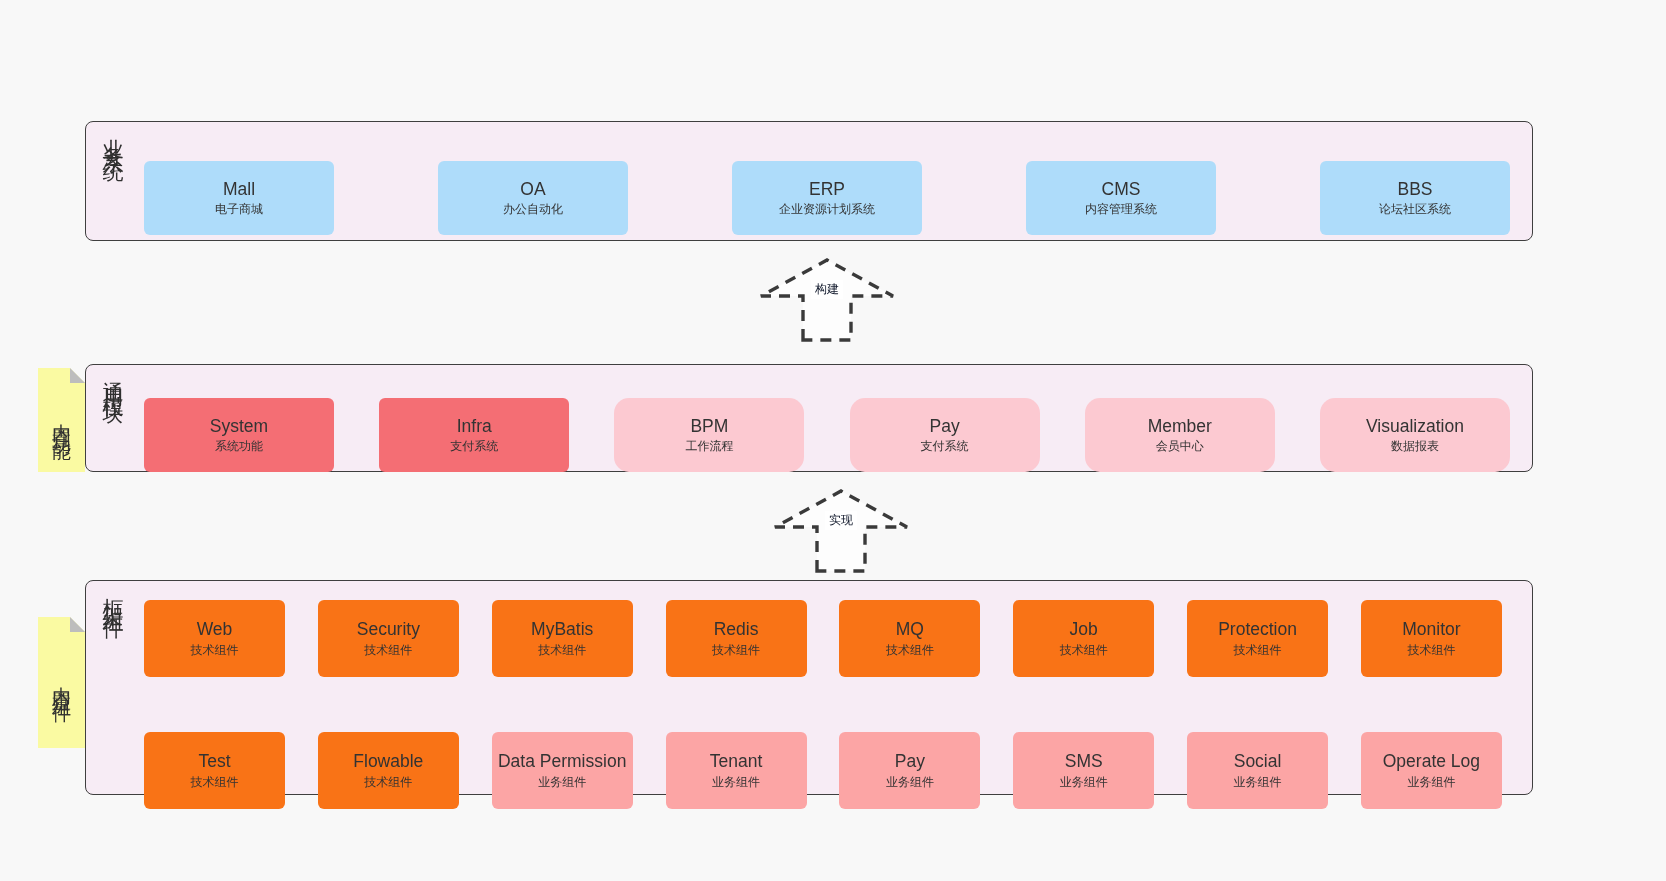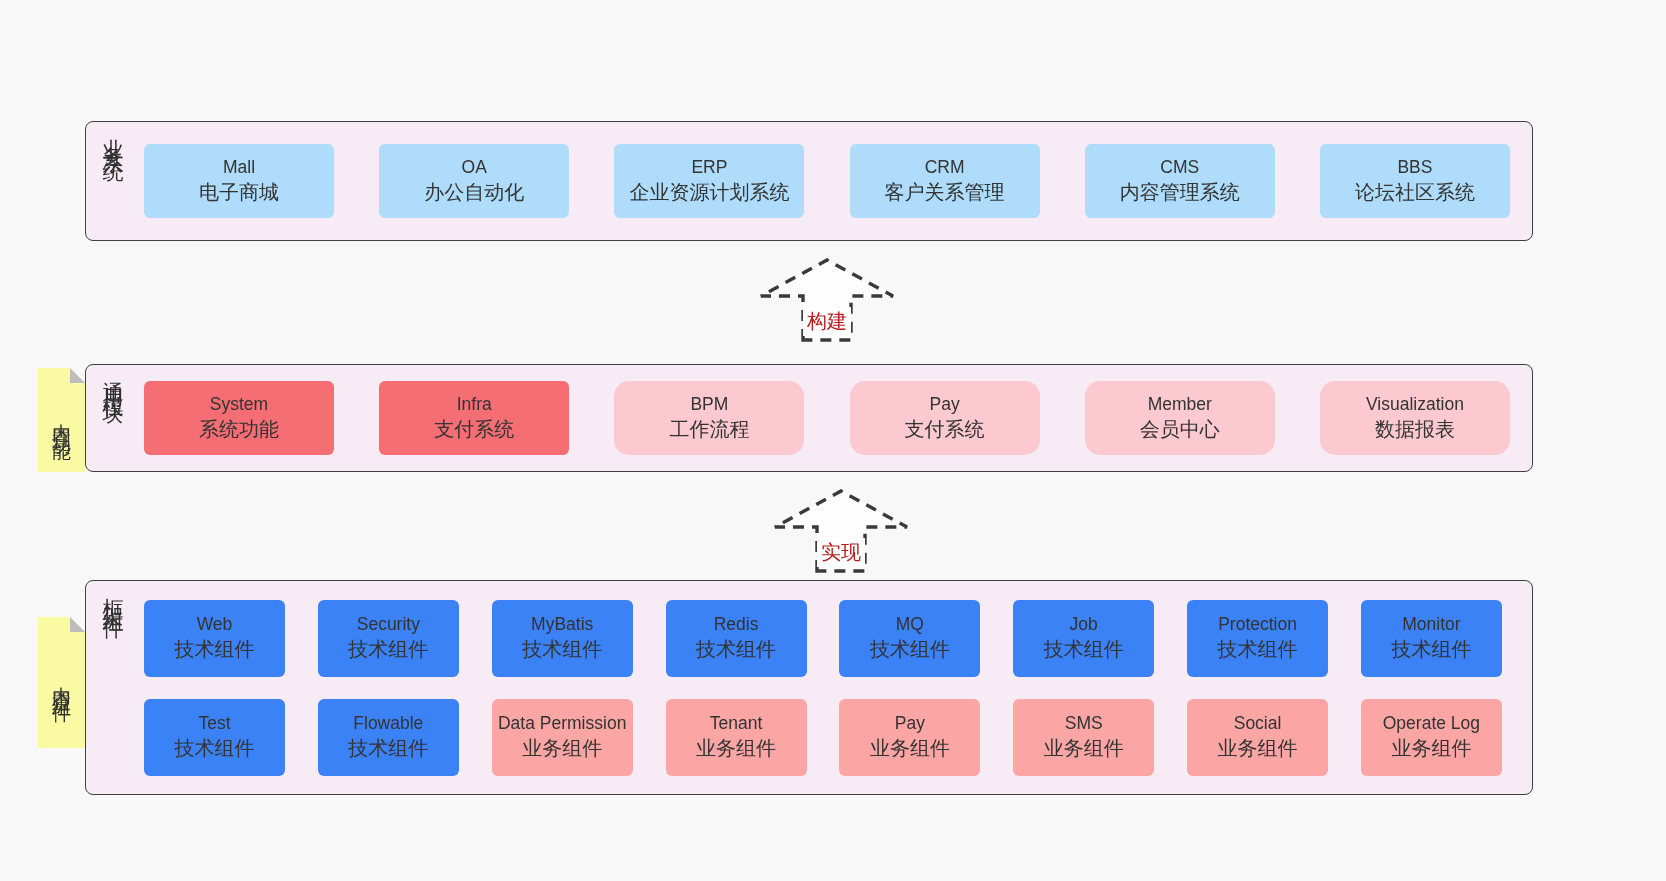--- a/index.html
+++ b/index.html
@@ -37,29 +37,30 @@
     height:100%;
   }
   .box {
     display:flex;
     flex-direction:column;
     justify-content:center;
     align-items:center;
     text-align:center;
     border-radius:6px;
     line-height:1.35;
+    margin-top:33px;
   }
   .box-lg { width:190px; height:74px; }
   .box-sm { width:141px; height:77px; }
   .box-title { font-size:17.5px; }
-  .box-sub   { font-size:20px; }
+  .box-sub   { font-size:12px; }
   .blue  { background:#aedcfa; }
   .red   { background:#f46e74; }
   .pink  { background:#fcc9d1;border-radius:15px; }
-  .green { background:#3b82f6; }
+  .green { background:#f97316; }
   .lightgreen { background:#fca5a5; }
 
   
   #panel-business  { top:121px; height:120px; }
   #panel-modules   { top:364px; height:108px; }
   #panel-components{ top:580px; height:215px; }
   #panel-components .rows {
     margin:0 30px 0 58px;
     height:100%;
     display:flex; flex-direction:column;
@@ -105,50 +106,46 @@
   
   .arrow {
     position:absolute;
     width:140px; height:86px;
   }
   #arrow-build     { left:757px; top:256px; }
   #arrow-implement { left:771px; top:487px; }
   .arrow svg { display:block; }
   .arrow-label {
     position:absolute;
-    left:50%; top:51px;
+    left:50%; top:24px;
     transform:translateX(-50%);
     background:#ffffff;
     padding:1px 4px;
-    font-size:20px;
-    color:#b91c1c;
+    font-size:12px;
+    color:#0f172a;
     white-space:nowrap;
   }
 </style>
 </head>
 <body>
 
 <div class="panel" id="panel-business">
   <div class="panel-label">业务系统</div>
   <div class="box-row">
     <div class="box box-lg blue">
       <div class="box-title">Mall</div>
       <div class="box-sub">电子商城</div>
     </div>
     <div class="box box-lg blue">
       <div class="box-title">OA</div>
       <div class="box-sub">办公自动化</div>
     </div>
     <div class="box box-lg blue">
       <div class="box-title">ERP</div>
       <div class="box-sub">企业资源计划系统</div>
-    </div>
-    <div class="box box-lg blue">
-      <div class="box-title">CRM</div>
-      <div class="box-sub">客户关系管理</div>
     </div>
     <div class="box box-lg blue">
       <div class="box-title">CMS</div>
       <div class="box-sub">内容管理系统</div>
     </div>
     <div class="box box-lg blue">
       <div class="box-title">BBS</div>
       <div class="box-sub">论坛社区系统</div>
     </div>
   </div>

